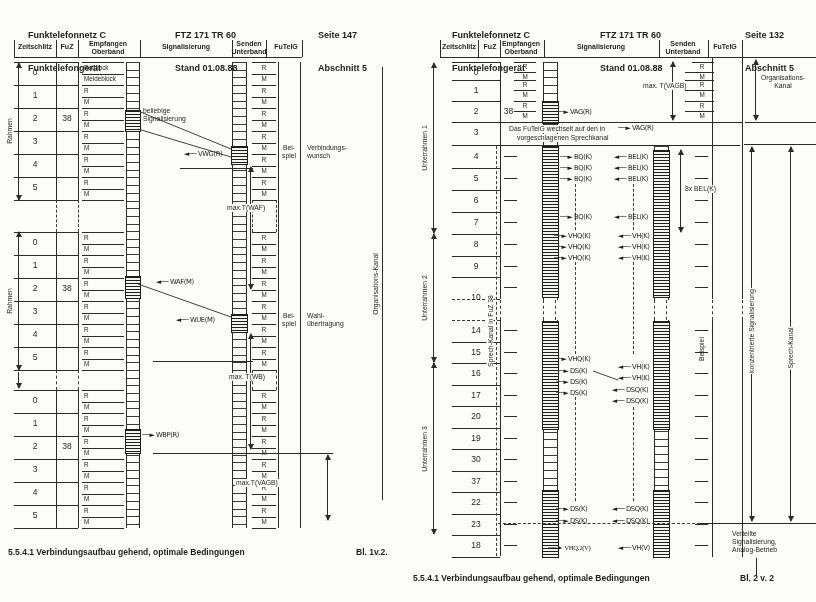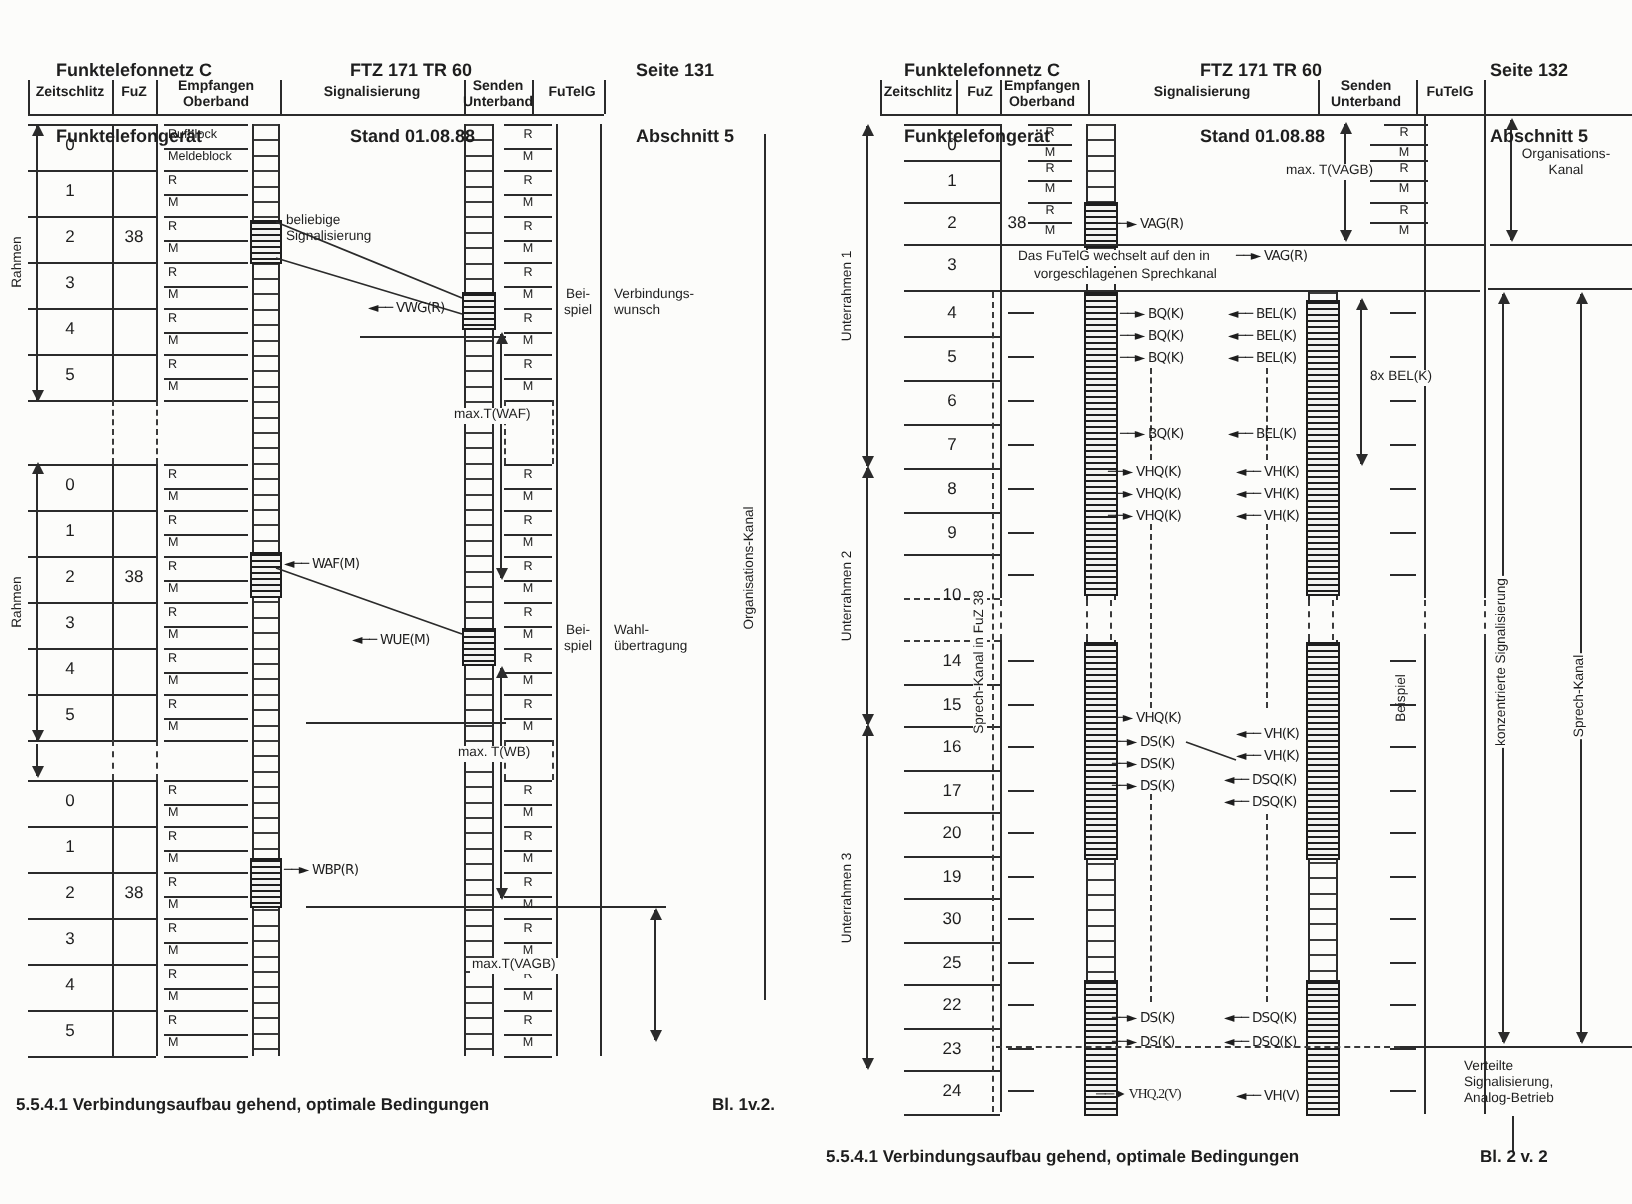--- a/index.html
+++ b/index.html
@@ -41,21 +41,21 @@
 
   <div class="pghdr" style="left:28px">
     <div>Funktelefonnetz C</div>
     <div>Funktelefongerät</div>
   </div>
   <div class="pghdr" style="left:175px">
     <div>FTZ 171 TR 60</div>
     <div>Stand 01.08.88</div>
   </div>
   <div class="pghdr" style="left:318px">
-    <div>Seite 131</div>
+    <div>Seite 147</div>
     <div>Abschnitt 5</div>
   </div>
 
   <div class="pghdr" style="left:452px">
     <div>Funktelefonnetz C</div>
     <div>Funktelefongerät</div>
   </div>
   <div class="pghdr" style="left:600px">
     <div>FTZ 171 TR 60</div>
     <div>Stand 01.08.88</div>
@@ -352,21 +352,21 @@
 Signalisierung</div>
     <div class="note" style="left: 279px; top: 144px; width: 20px; text-align: center;">Bei-
 spiel</div>
     <div class="note" style="left: 307px; top: 144px;">Verbindungs-
 wunsch</div>
     <div class="note" style="left: 279px; top: 312px; width: 20px; text-align: center;">Bei-
 spiel</div>
     <div class="note" style="left: 307px; top: 312px;">Wahl-
 übertragung</div>
     <div class="ann" style="left: 184px; top: 150px;">◄── VWG(R)</div>
-    <div class="ann" style="left: 142px; top: 278px;">◄── WAF(M)</div>
+    <div class="ann" style="left: 156px; top: 278px;">◄── WAF(M)</div>
     <div class="ann" style="left: 176px; top: 316px;">◄── WUE(M)</div>
     <div class="ann" style="left: 142px; top: 431px;">──► WBP(R)</div>
     <div class="ln lnv" style="left: 382px; top: 67px; height: 433px;"></div>
     <div class="rot bgw" style="left: 375px; top: 284px;">Organisations-Kanal</div>
     <div class="strip" style="left: 543px; top: 62px; width: 13px; height: 495px;"></div>
     <div class="strip" style="left: 654px; top: 146px; width: 13px; height: 411px;"></div>
     <div class="hatch" style="left: 542px; top: 101px; width: 15px; height: 21px;"></div>
     <div class="hatch" style="left: 542px; top: 146px; width: 15px; height: 150px;"></div>
     <div class="hatch" style="left: 542px; top: 321px; width: 15px; height: 107px;"></div>
     <div class="hatch" style="left: 542px; top: 490px; width: 15px; height: 66px;"></div>
@@ -407,24 +407,24 @@
     <div class="txt c num" style="left: 452px; top: 240px; width: 48px;">8</div>
     <div class="txt c num" style="left: 452px; top: 261.5px; width: 48px;">9</div>
     <div class="txt c num" style="left: 452px; top: 293px; width: 48px;">10</div>
     <div class="txt c num" style="left: 452px; top: 326px; width: 48px;">14</div>
     <div class="txt c num" style="left: 452px; top: 347.5px; width: 48px;">15</div>
     <div class="txt c num" style="left: 452px; top: 369px; width: 48px;">16</div>
     <div class="txt c num" style="left: 452px; top: 390.5px; width: 48px;">17</div>
     <div class="txt c num" style="left: 452px; top: 412px; width: 48px;">20</div>
     <div class="txt c num" style="left: 452px; top: 433.5px; width: 48px;">19</div>
     <div class="txt c num" style="left: 452px; top: 455px; width: 48px;">30</div>
-    <div class="txt c num" style="left: 452px; top: 476.5px; width: 48px;">25</div>
+    <div class="txt c num" style="left: 452px; top: 476.5px; width: 48px;">37</div>
     <div class="txt c num" style="left: 452px; top: 498px; width: 48px;">22</div>
     <div class="txt c num" style="left: 452px; top: 519.5px; width: 48px;">23</div>
-    <div class="txt c num" style="left: 452px; top: 541px; width: 48px;">24</div>
+    <div class="txt c num" style="left: 452px; top: 541px; width: 48px;">18</div>
     <div class="txt c num" style="left: 500px; top: 107px; width: 17px;">38</div>
     <div class="ln lnv" style="left: 500px; top: 62px; height: 237px;"></div>
     <div class="ln lnv" style="left: 500px; top: 320px; height: 236px;"></div>
     <div class="ln dashv" style="left: 496px; top: 146px; height: 410px;"></div>
     <div class="ln lnh" style="left: 452px; top: 122px; width: 288px;"></div>
     <div class="ln lnh" style="left: 452px; top: 145px; width: 288px;"></div>
     <div class="txt small c" style="left: 515px; top: 63px; width: 20px;">R</div>
     <div class="ln lnh" style="left: 514px; top: 71.5px; width: 22px;"></div>
     <div class="txt small c" style="left: 515px; top: 72.5px; width: 20px;">M</div>
     <div class="txt small c" style="left: 692px; top: 63px; width: 20px;">R</div>

